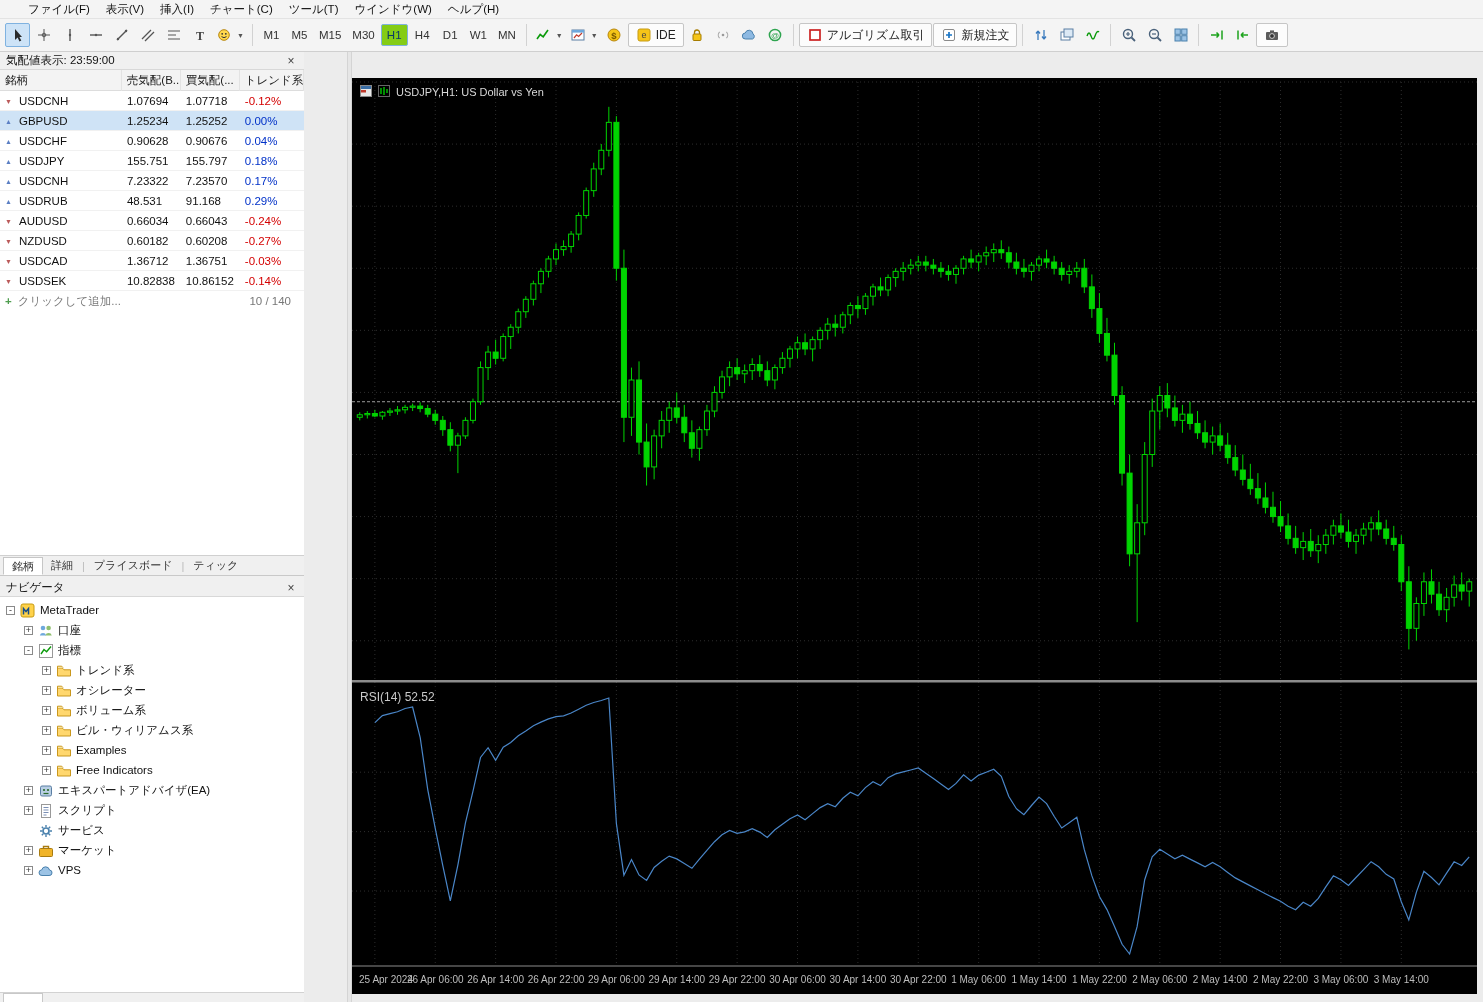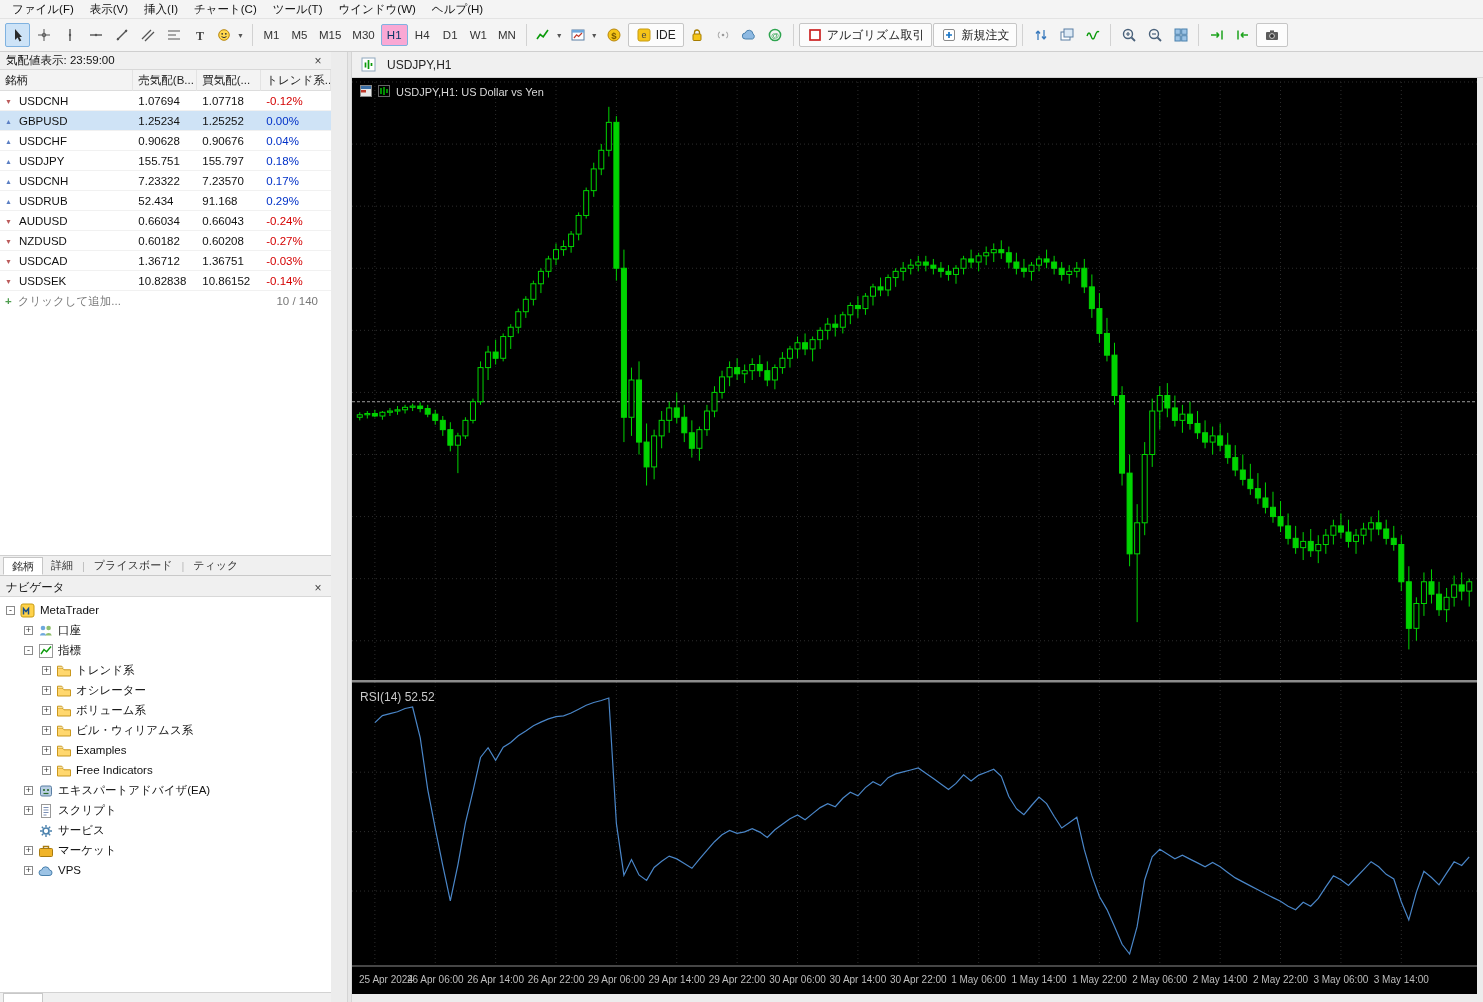--- a/index.html
+++ b/index.html
@@ -1,36 +1,36 @@
 <!DOCTYPE html>
 <html><head>
 <meta charset="utf-8">
 <style>
 *{box-sizing:border-box;margin:0;padding:0}
 html,body{background:#d8d8d8}
 body{font-family:"Liberation Sans","DejaVu Sans",sans-serif}
 #app{position:relative;width:1483px;height:1002px;background:#ececec;font-size:12px;color:#111;overflow:hidden}
 
 
-#menubar{position:absolute;top:0;left:0;right:0;height:19px;background:#f4f4f4;display:flex;align-items:center;padding-left:4px;border-bottom:1px solid #e3e3e3}
+#menubar{position:absolute;top:0;left:0;right:0;height:19px;background:#f4f4f4;display:flex;align-items:center;padding-left:20px;border-bottom:1px solid #e3e3e3}
 .menu-item{padding:0 8px;height:19px;line-height:19px;font-size:11.5px;white-space:nowrap}
 
 
 #toolbar{position:absolute;top:19px;left:0;right:0;height:33px;background:#f4f4f4;border-bottom:1px solid #cfcfcf;display:flex;align-items:center;padding:0 5px;gap:1px}
 .tbtn{height:24px;min-width:25px;display:flex;align-items:center;justify-content:center;border:1px solid transparent;border-radius:2px;background:transparent;gap:4px;padding:0 2px;font-size:12px;color:#222;cursor:default}
 .tbtn.boxed{border-color:#c6c6c6;background:#fcfcfc;padding:0 7px}
 .tbtn.active{border-color:#7fb2e0;background:#cde3f7}
 .tbtn svg{display:block}
 .dd{font-size:7px;color:#555;margin-left:1px}
 .sep{width:1px;height:22px;background:#d2d2d2;margin:0 4px;flex:none}
 .tf{height:22px;min-width:27px;padding:0 4px;display:flex;align-items:center;justify-content:center;font-size:11.5px;color:#333;border:1px solid transparent;border-radius:2px}
-.tf.active{background:#f9a8d4;border-color:#7fb2e0;color:#0a3a66}
-
-
-#left-dock{position:absolute;top:52px;left:0;width:331px;bottom:0;background:#f0f0f0}
+.tf.active{background:#84cc16;border-color:#7fb2e0;color:#0a3a66}
+
+
+#left-dock{position:absolute;top:52px;left:0;width:304px;bottom:0;background:#f0f0f0}
 .panel-title{height:18px;background:#f0f0f0;border-bottom:1px solid #d8d8d8;display:flex;align-items:center;padding:0 6px;font-size:11.5px}
 .panel-title .close{margin-left:auto;color:#444;font-size:12px;width:14px;text-align:center;line-height:14px}
 #market-watch{position:absolute;top:0;left:0;right:0;height:524px;background:#fff;border-bottom:1px solid #c9c9c9}
 #mw-head{display:flex;height:21px;background:#f3f3f3;border-bottom:1px solid #ddd;font-size:11.5px;align-items:center}
 .mw-hcell{padding:0 5px;border-right:1px solid #e3e3e3;height:21px;line-height:21px;overflow:hidden;white-space:nowrap;color:#222}
 .c0{width:138px}.c1{width:66px}.c2{width:66px}.c3{width:72px}
 .num{}
 .mw-row{display:flex;height:20px;align-items:center;font-size:11.5px;border-bottom:1px solid #f1f1f1}
 .mw-row.sel{background:#cfe3f6}
 .mw-cell{padding:0 5px;overflow:hidden;white-space:nowrap}
@@ -362,21 +362,21 @@
             <div class="mw-cell c3 num pos">0.18%</div>
           </div>
           <div class="mw-row">
             <div class="mw-cell c0"><span class="mark u">▲</span><span>USDCNH</span></div>
             <div class="mw-cell c1 num">7.23322</div>
             <div class="mw-cell c2 num">7.23570</div>
             <div class="mw-cell c3 num pos">0.17%</div>
           </div>
           <div class="mw-row">
             <div class="mw-cell c0"><span class="mark u">▲</span><span>USDRUB</span></div>
-            <div class="mw-cell c1 num">52.434</div>
+            <div class="mw-cell c1 num">48.531</div>
             <div class="mw-cell c2 num">91.168</div>
             <div class="mw-cell c3 num pos">0.29%</div>
           </div>
           <div class="mw-row">
             <div class="mw-cell c0"><span class="mark d">▼</span><span>AUDUSD</span></div>
             <div class="mw-cell c1 num">0.66034</div>
             <div class="mw-cell c2 num">0.66043</div>
             <div class="mw-cell c3 num neg">-0.24%</div>
           </div>
           <div class="mw-row">
@@ -565,29 +565,20 @@
         </div>
     </div>
     <div id="dock-bottom">
       <div class="partial-tab"></div>
     </div>
   </div>
 
   <div id="dock-splitter"></div>
 
   <div id="chart-area">
-    <div id="chart-tabbar">
-      <span class="tree-icon">
-          <svg viewBox="0 0 15 15" width="15" height="15">
-            <rect x="1" y="1" width="13" height="13" fill="#fff" stroke="#8fa8bd"></rect>
-            <path d="M4.5 10.5V5.5M7.5 12V3M10.5 9V6" stroke="#0a9a0a" stroke-width="1.7"></path>
-          </svg>
-        </span>
-      <span>USDJPY,H1</span>
-    </div>
     <div id="chart-black">
       <svg id="chart-svg" width="1125" height="916">
           <line x1="0" x2="1125" y1="562.7500000000003" y2="562.7500000000003" stroke="#2d2d2d" stroke-dasharray="1,3"></line>
           <line x1="0" x2="1125" y1="500.66666666666697" y2="500.66666666666697" stroke="#2d2d2d" stroke-dasharray="1,3"></line>
           <line x1="0" x2="1125" y1="438.5833333333336" y2="438.5833333333336" stroke="#2d2d2d" stroke-dasharray="1,3"></line>
           <line x1="0" x2="1125" y1="376.50000000000017" y2="376.50000000000017" stroke="#2d2d2d" stroke-dasharray="1,3"></line>
           <line x1="0" x2="1125" y1="314.4166666666668" y2="314.4166666666668" stroke="#2d2d2d" stroke-dasharray="1,3"></line>
           <line x1="0" x2="1125" y1="252.33333333333348" y2="252.33333333333348" stroke="#2d2d2d" stroke-dasharray="1,3"></line>
           <line x1="0" x2="1125" y1="190.25000000000009" y2="190.25000000000009" stroke="#2d2d2d" stroke-dasharray="1,3"></line>
           <line x1="0" x2="1125" y1="128.16666666666674" y2="128.16666666666674" stroke="#2d2d2d" stroke-dasharray="1,3"></line>

